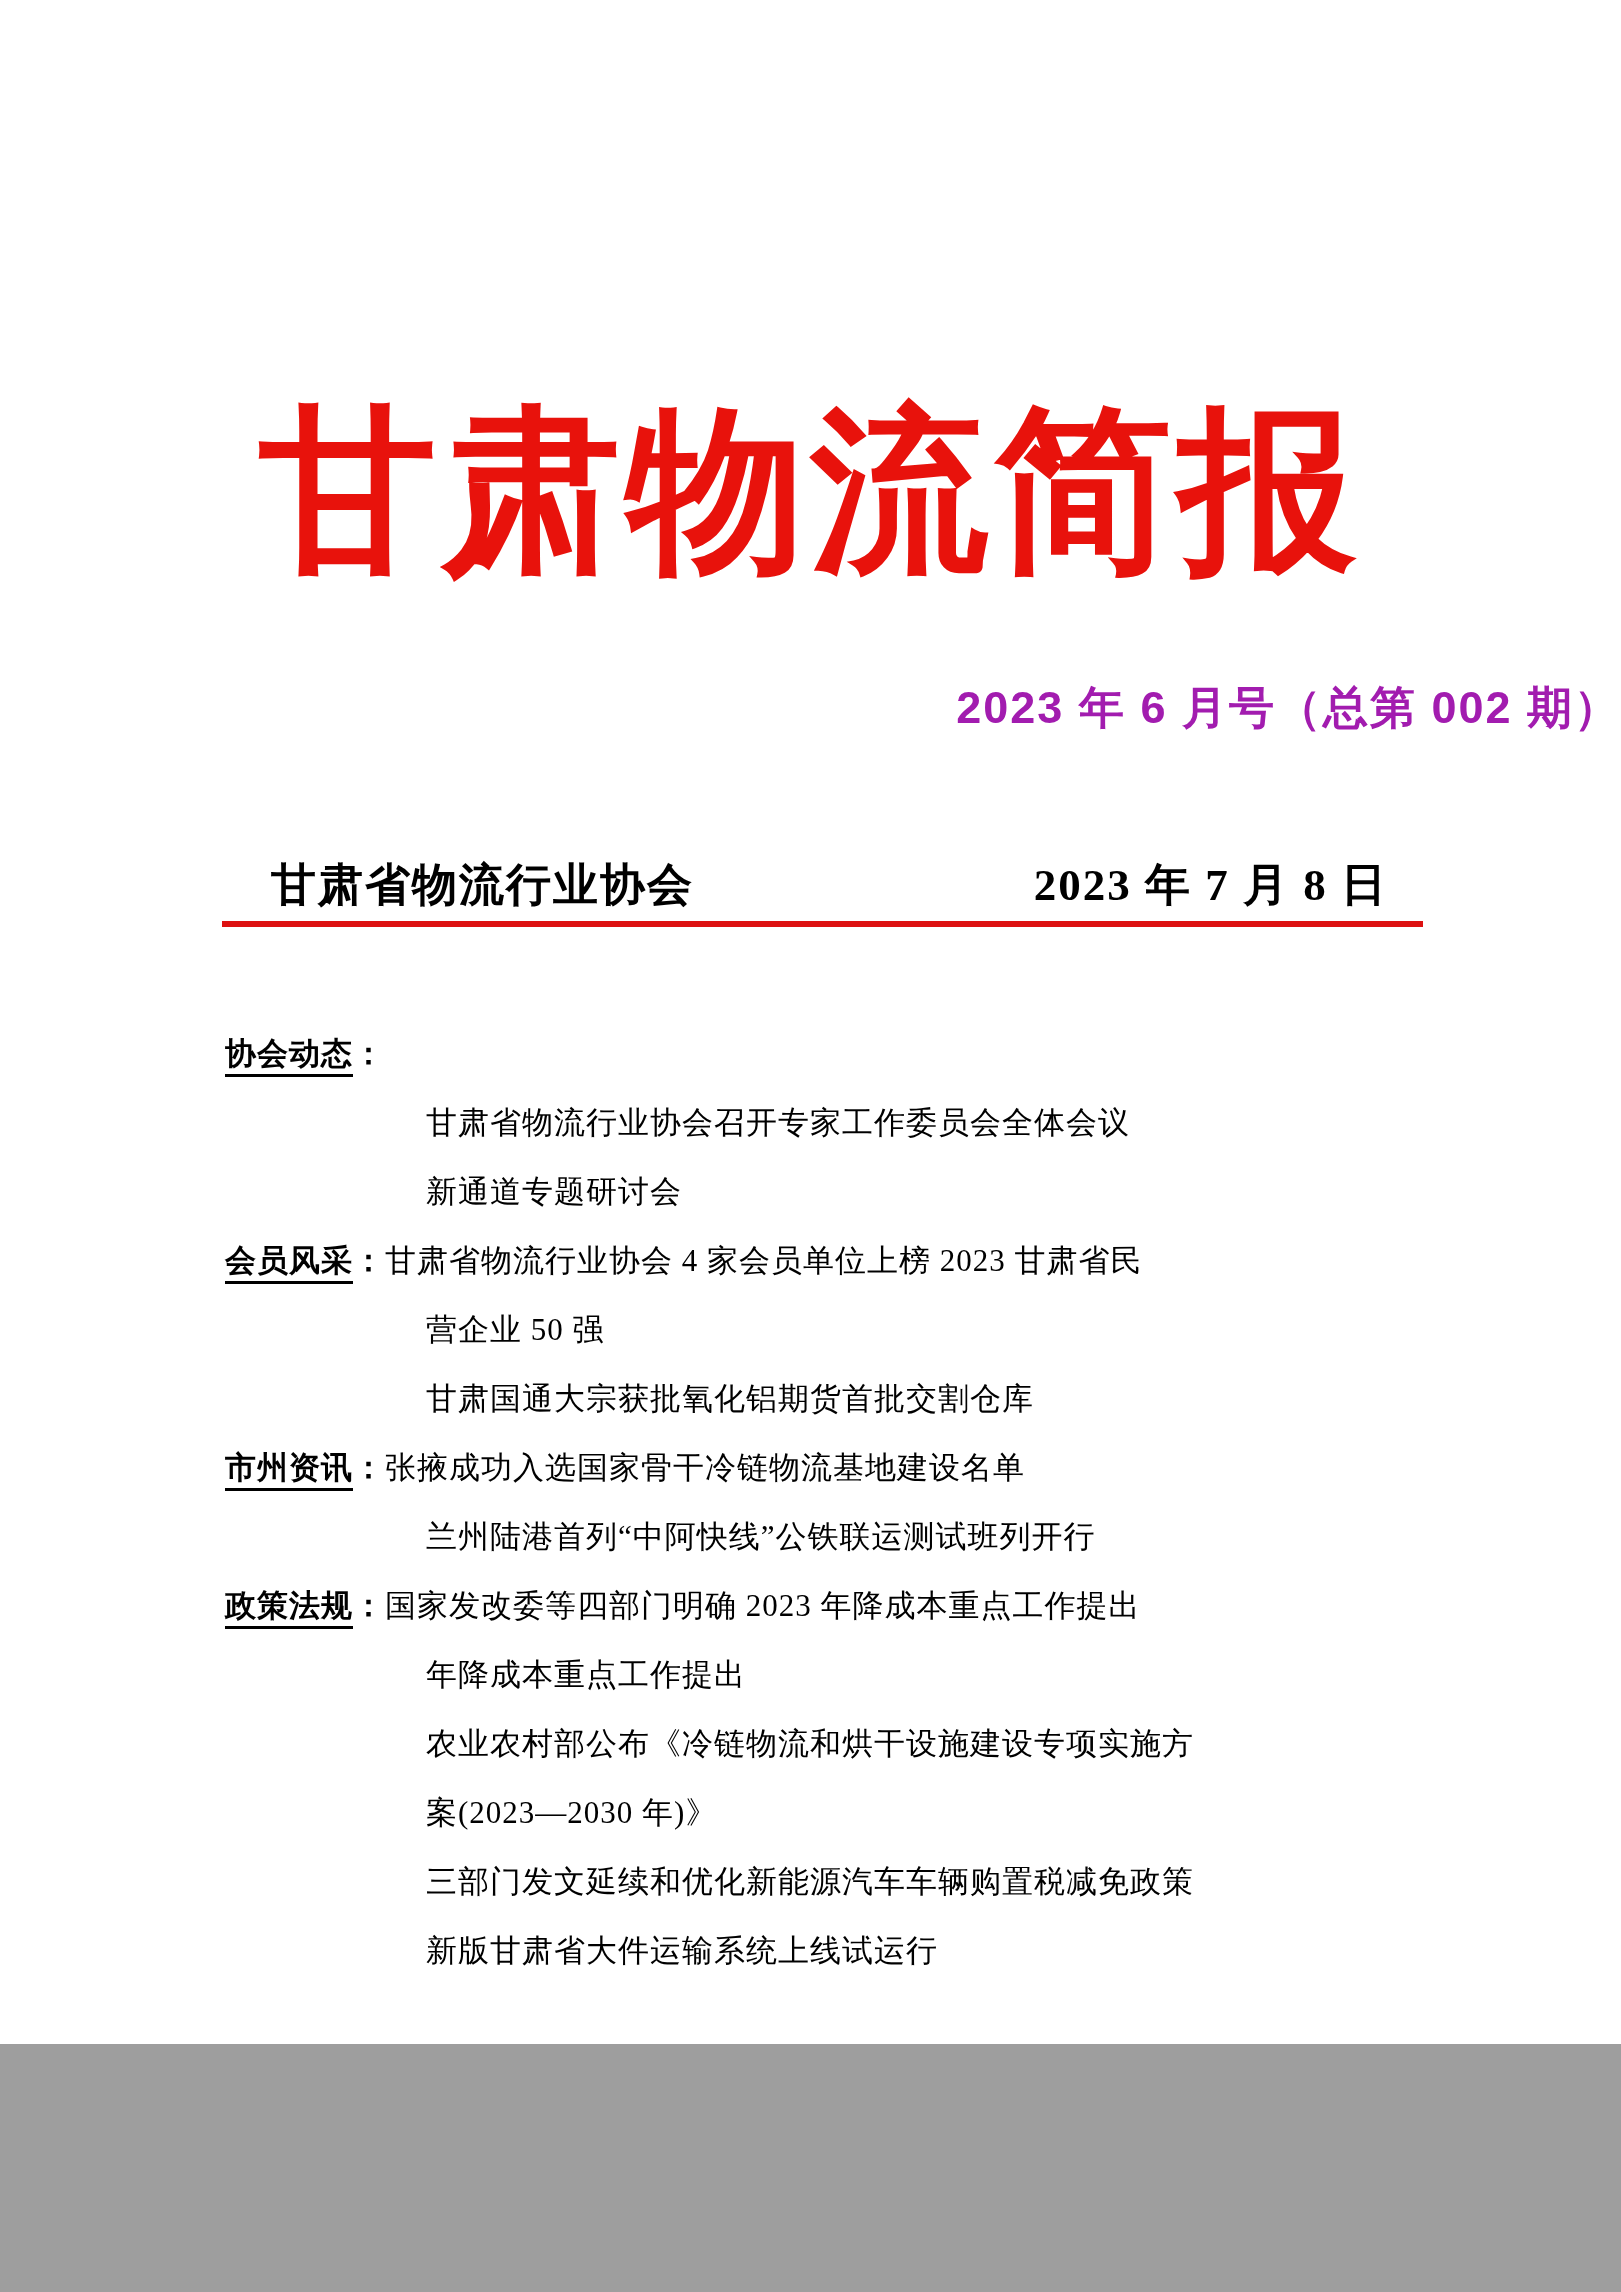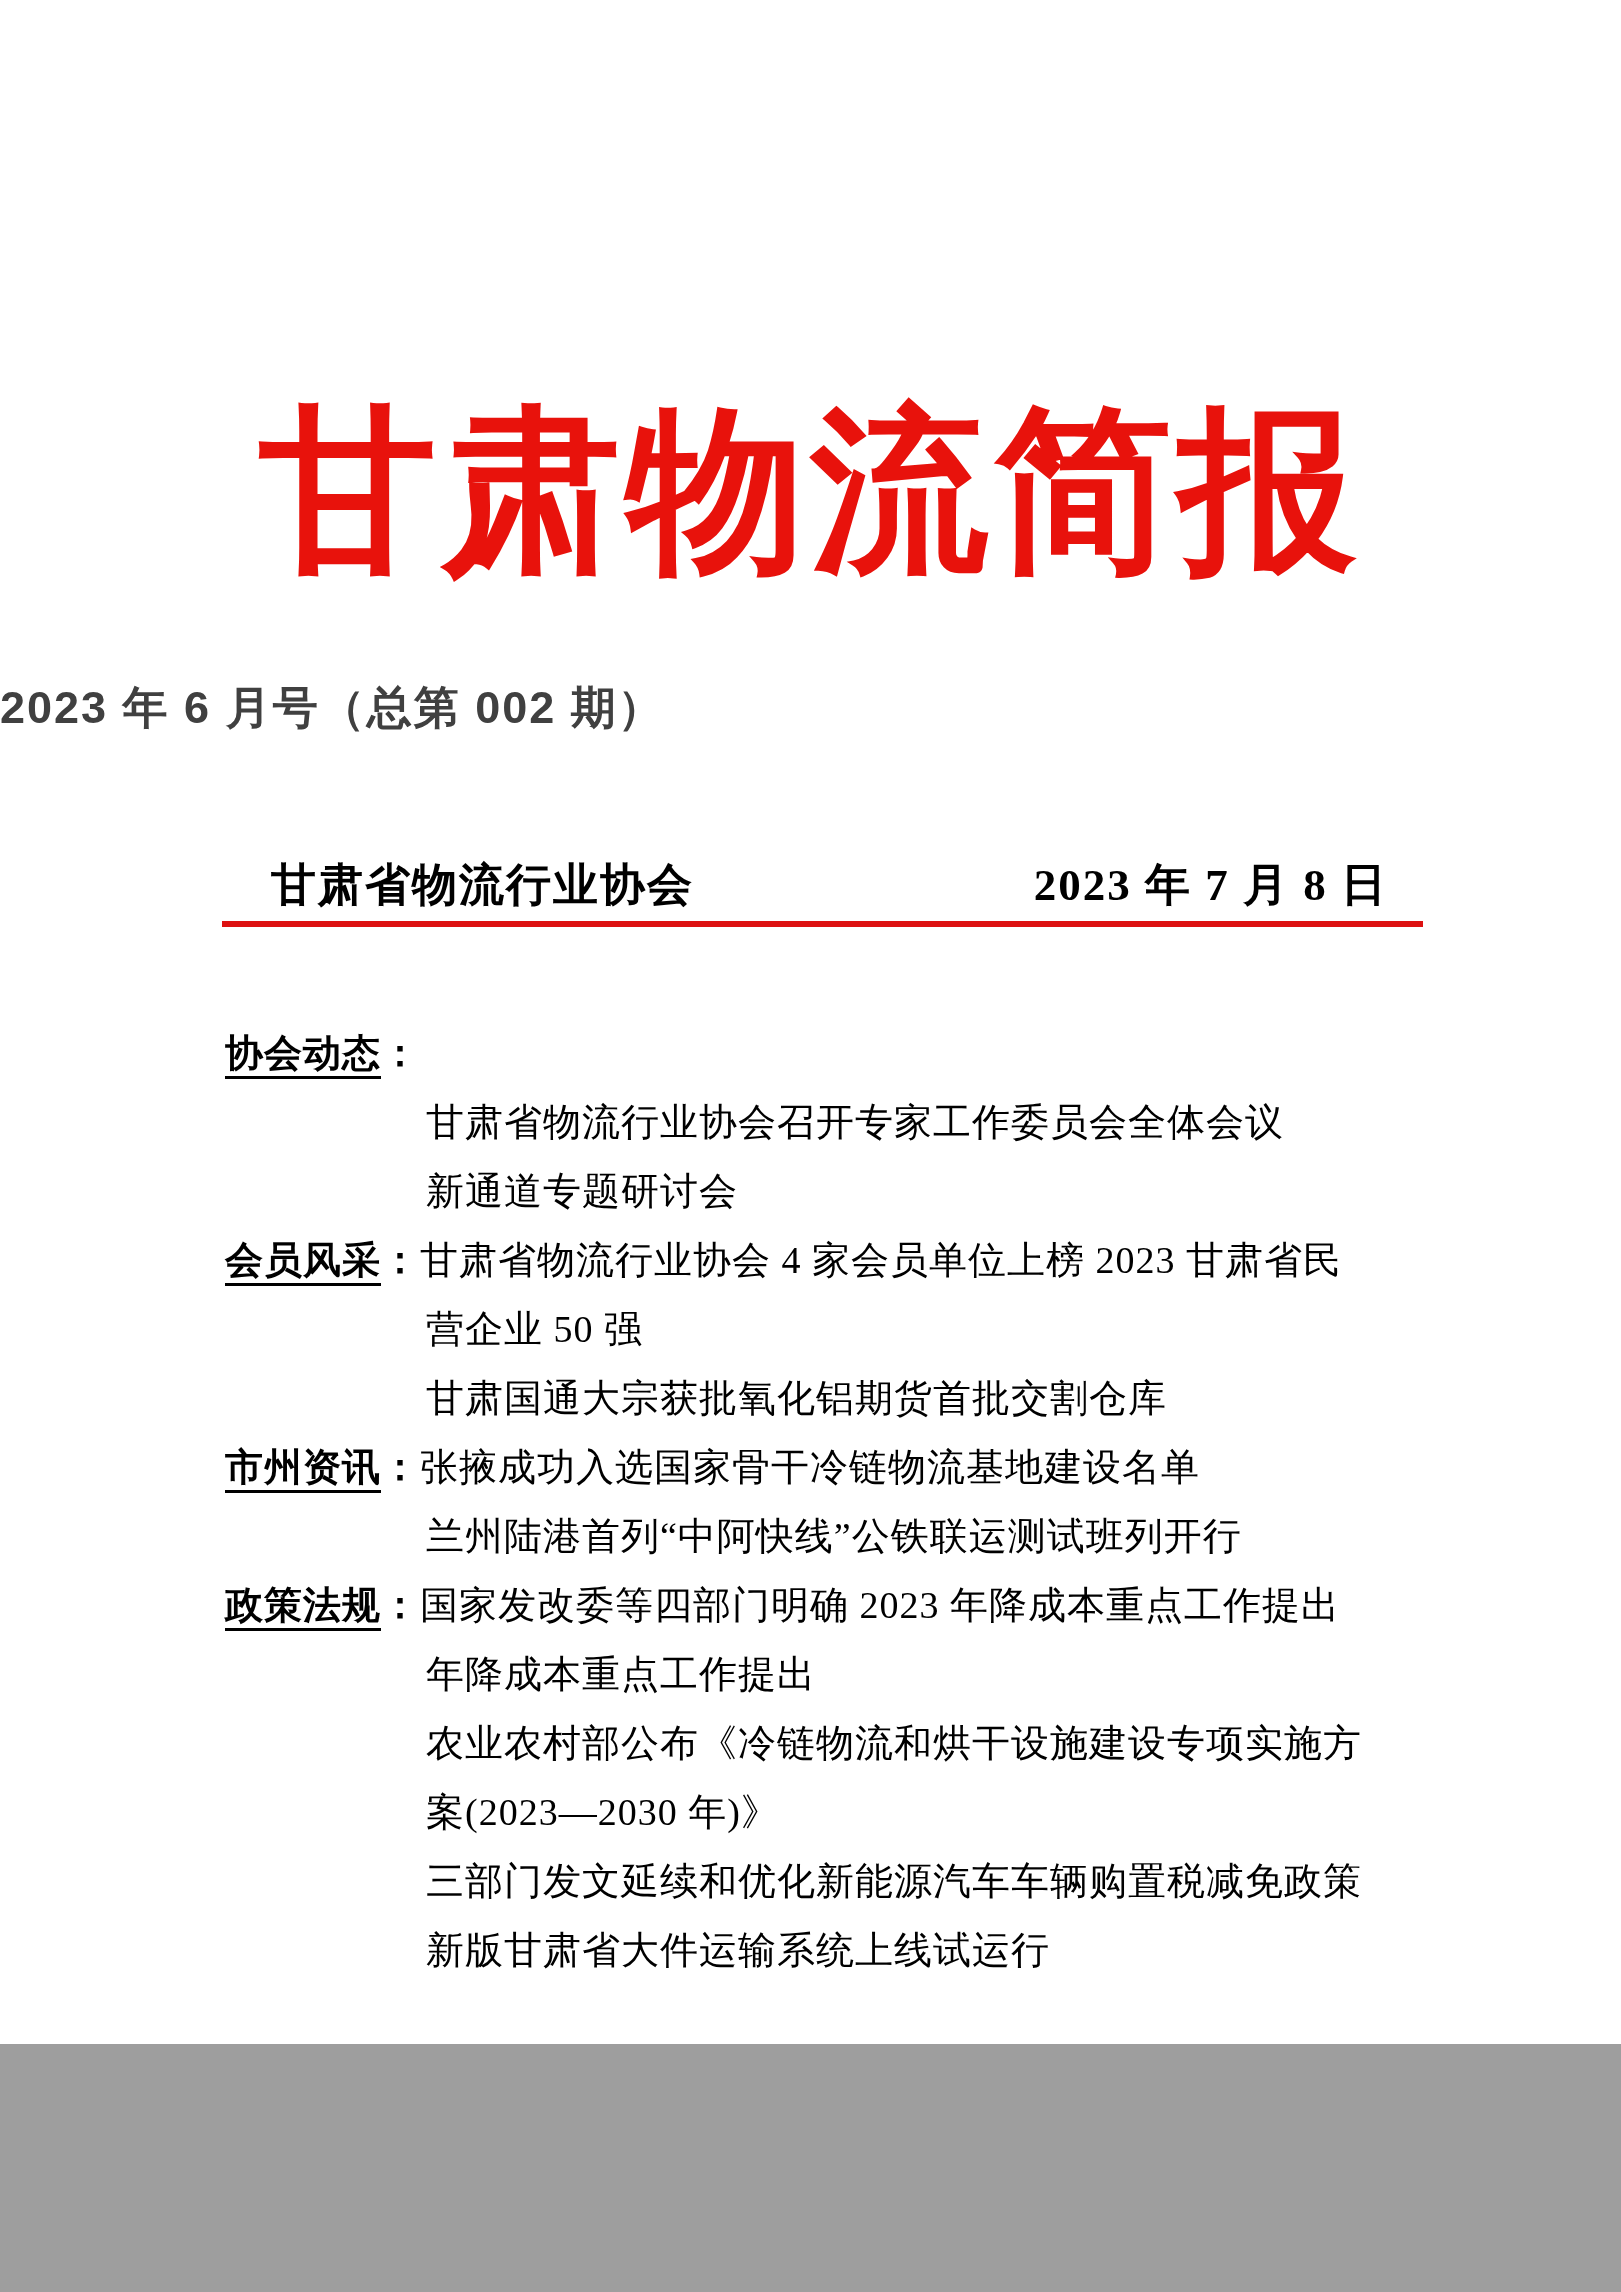--- a/index.html
+++ b/index.html
@@ -26,25 +26,25 @@
     font-weight: 700;
     color: #e8120c;
     letter-spacing: 5.9px;
     white-space: nowrap;
   }
   .issue-line {
     position: absolute;
     top: 678px;
     left: 0;
     width: 100%;
-    text-align: left;
+    text-align: right;
     font-family: "Liberation Sans", sans-serif;
     font-size: 45px;
     font-weight: 700;
-    color: #404040;
+    color: #a21caf;
     letter-spacing: 2px;
   }
   .masthead {
     position: absolute;
     top: 855px;
     left: 222px;
     width: 1201px;
     display: flex;
     justify-content: space-between;
     align-items: flex-end;
@@ -60,21 +60,21 @@
     left: 222px;
     width: 1201px;
     height: 5.9px;
     background: #dd1111;
   }
   .toc {
     position: absolute;
     top: 1019px;
     left: 225px;
     width: 1215px;
-    font-size: 38px;
+    font-size: 31px;
   }
   .toc-line {
     height: 69px;
     display: flex;
     align-items: center;
     white-space: nowrap;
   }
   .toc-label {
     font-weight: 700;
     flex: 0 0 auto;

